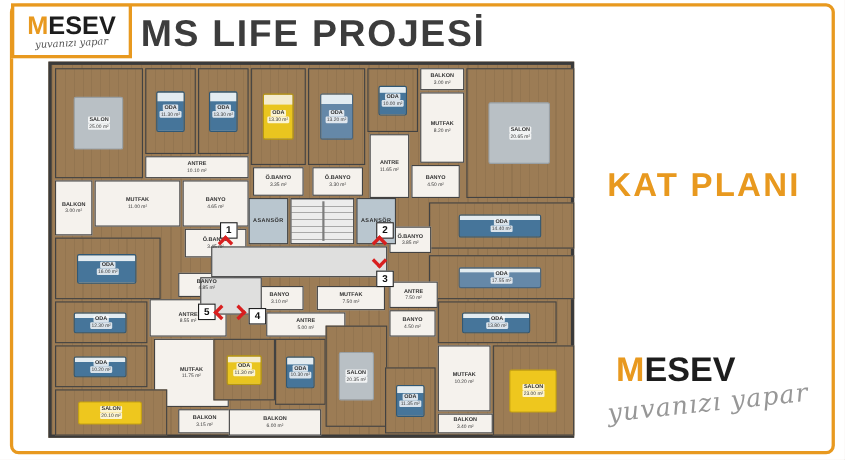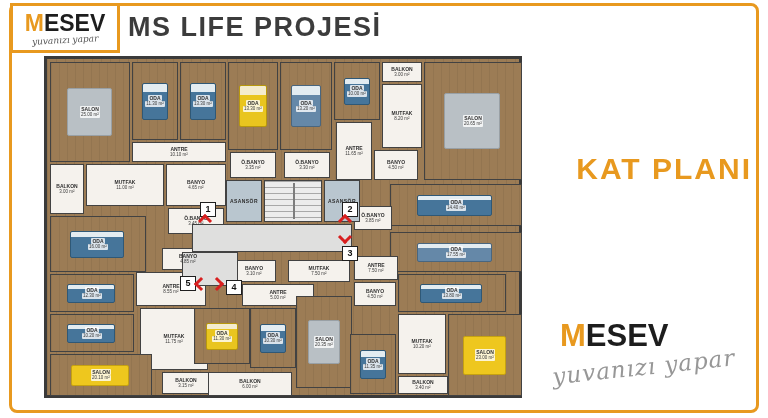--- a/index.html
+++ b/index.html
@@ -14,23 +14,23 @@
   
   #logo-top{position:absolute;left:10px;top:3px;width:104px;height:44px;background:#fff;
             border:3px solid var(--accent);display:flex;flex-direction:column;
             align-items:center;justify-content:center;z-index:5;}
   .brand{font-weight:700;letter-spacing:0;line-height:1;color:#1d1d1d;}
   #logo-top .brand{font-size:23px;}
   .brand .m{color:var(--accent);}
   .tagline{font-family:"DejaVu Serif", serif;font-style:italic;color:#555;
            transform:rotate(-3deg);line-height:1;}
   #logo-top .tagline{font-size:9px;margin-top:1px;}
-  #page-title{position:absolute;left:128px;top:12px;font-size:27px;font-weight:800;
+  #page-title{position:absolute;left:128px;top:12px;font-size:34px;font-weight:800;
               letter-spacing:1.5px;color:var(--title);z-index:5;}
-  #kat-plani{position:absolute;left:552px;top:152px;width:200px;text-align:right;
+  #kat-plani{position:absolute;left:552px;top:152px;width:200px;text-align:left;
              font-size:30px;font-weight:800;letter-spacing:2px;color:var(--accent);}
   #logo-bottom{position:absolute;left:552px;top:320px;width:200px;text-align:left;}
   #logo-bottom .brand{font-size:31px;display:block;margin-left:8px;}
   #logo-bottom .tagline{font-size:23px;color:#979797;display:block;margin-top:4px;
                         transform:rotate(-6deg);letter-spacing:1px;}
   
   #plan{position:absolute;left:36px;top:56px;width:494px;height:344px;}
   #building{position:absolute;left:8px;top:0;width:478px;height:342px;
             background:var(--wood);border:3px solid #3A3A3A;box-sizing:border-box;
             background-image:repeating-linear-gradient(90deg, rgba(0,0,0,.07) 0 1px, transparent 1px 9px);}

